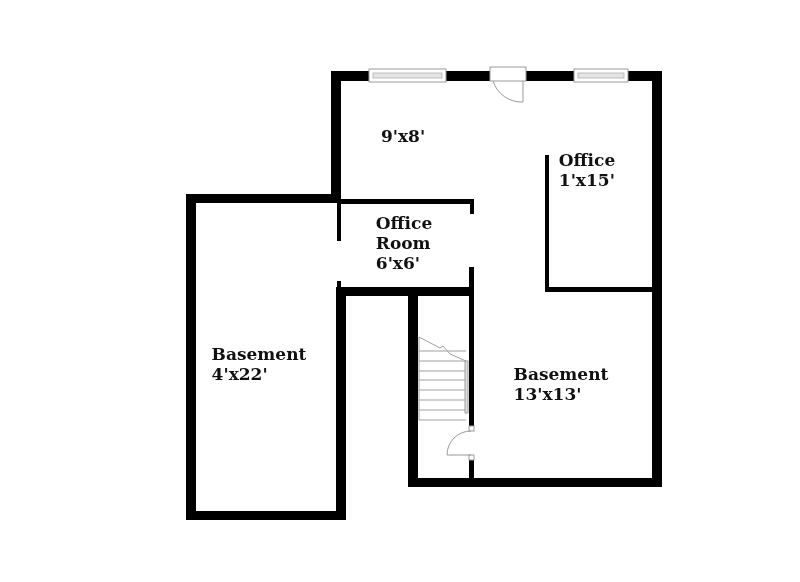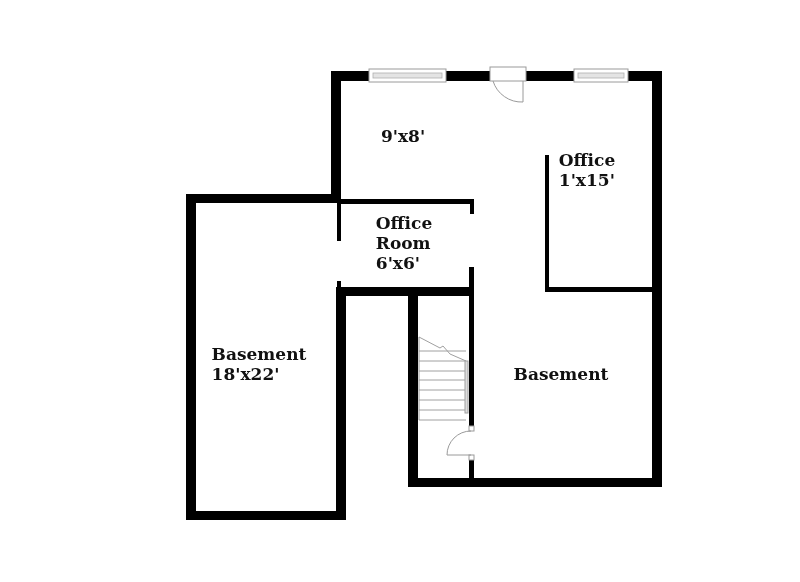--- a/index.html
+++ b/index.html
@@ -105,18 +105,19 @@
 </div>
 
 <div class="label" style="left:404px; top:213px;">
   <div>Office</div>
   <div>Room</div>
   <div>6'x6'</div>
 </div>
 
 <div class="label" style="left:259px; top:344px;">
   <div>Basement</div>
-  <div>18'x22'</div>
+  <div>4'x22'</div>
 </div>
 
 <div class="label" style="left:561px; top:364px;">
   <div>Basement</div>
+  <div>13'x13'</div>
 </div>
 
 </body></html>

